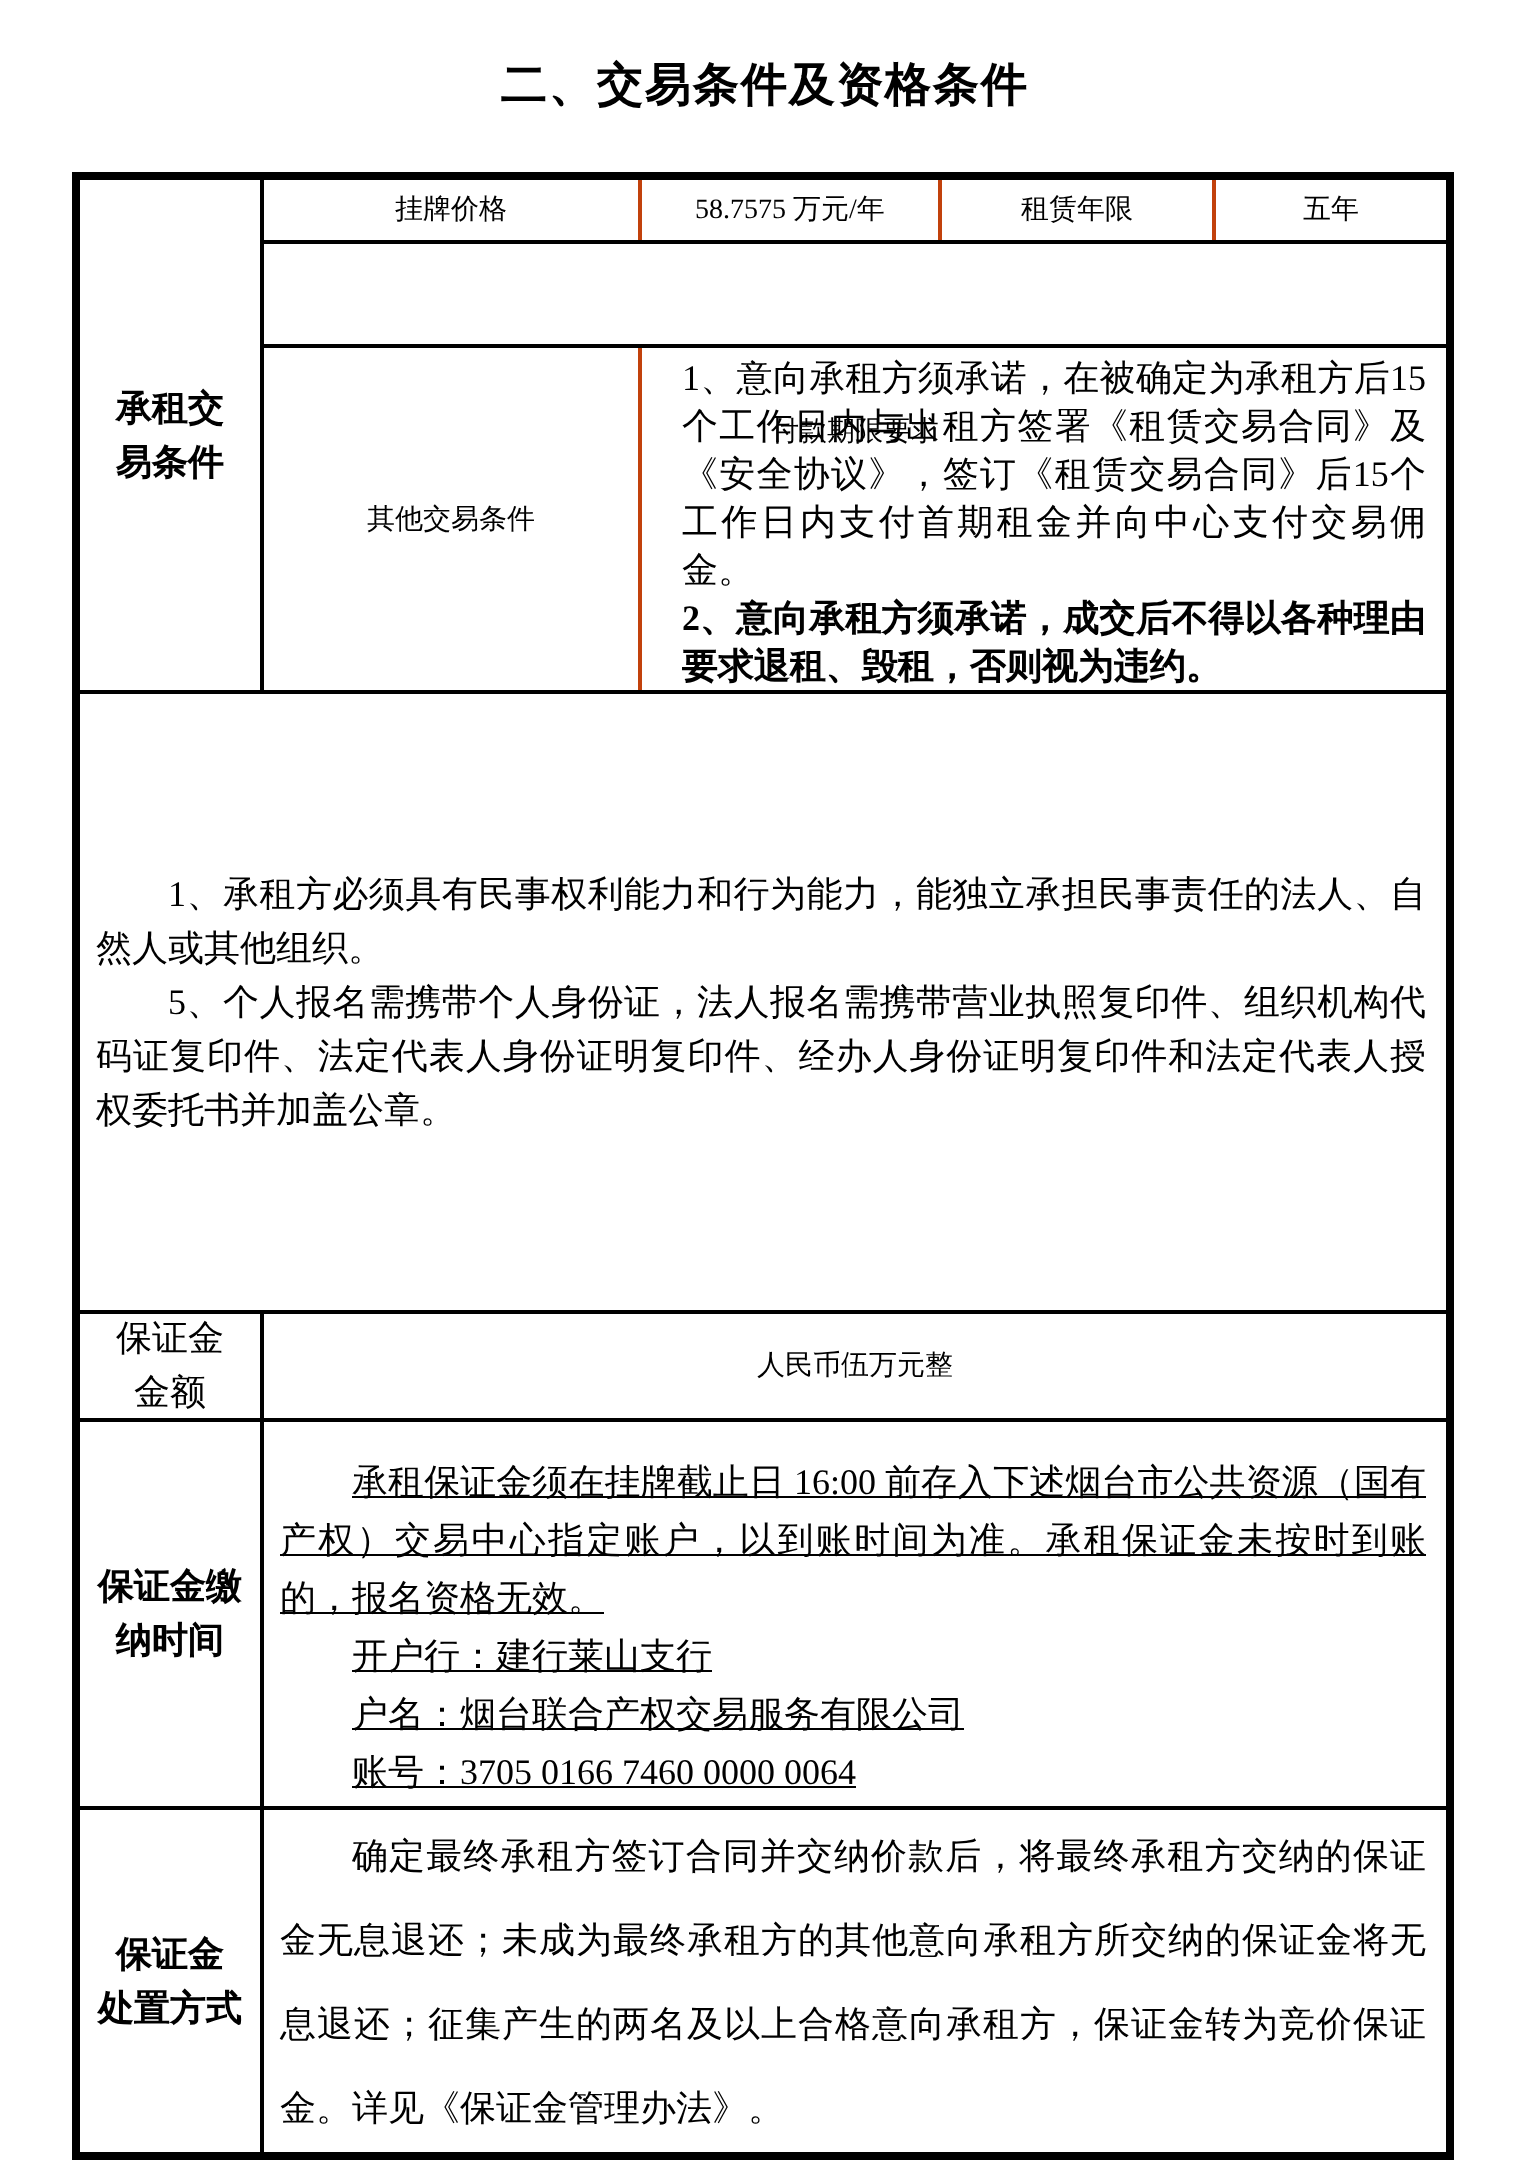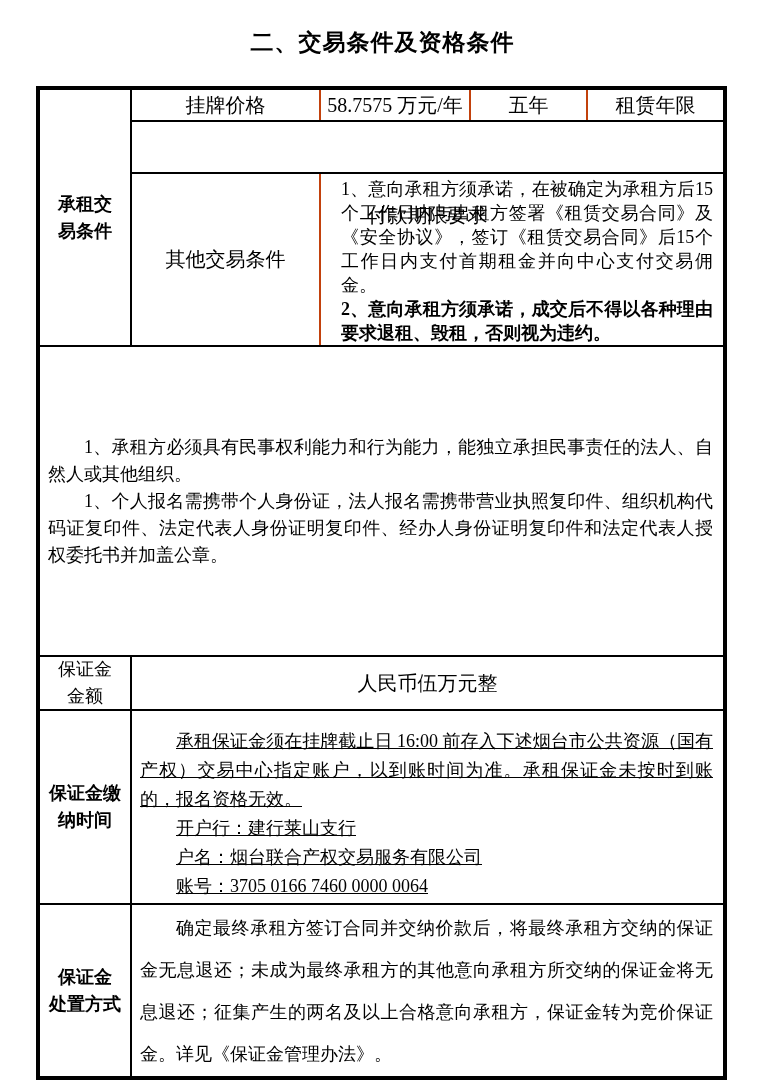--- a/index.html
+++ b/index.html
@@ -25,21 +25,21 @@
   .sec-a { height: 255px; }
   .sub-rows { flex: 1; display: flex; flex-direction: column; }
   .sub-row { display: flex; width: 100%; }
   .sub-row-border { border-top: 2px solid #000; }
   .sub-row-1 { height: 56px; }
   .sub-row-2 { height: 52px; flex-direction: column; }
   .sub-row-3 { flex: 1; }
   .sub-label { flex: 0 0 187px; display: flex; align-items: center;
     justify-content: center; text-align: center; font-size: 18px; }
   .cell { display: flex; align-items: center; justify-content: center;
-    text-align: center; font-size: 20px; overflow: hidden; }
+    text-align: center; font-size: 14px; overflow: hidden; }
   .vline { border-left: 2px solid #c2410c; }
   .c3 { flex: 0 0 150px; }
   .c4 { flex: 0 0 137px; }
   .c5 { flex: 1; }
   .c-span { flex: 1; }
 
   .other-content { flex: 1; font-size: 18px; line-height: 24px;
     padding: 3px 10px 0 20px; text-align: justify; overflow: hidden; }
   .bold-para { font-weight: bold; }
 
@@ -66,41 +66,41 @@
 
 <div class="doc-table">
 
   <div class="sec sec-a">
     <div class="label-cell">承租交
 易条件</div>
     <div class="sub-rows">
       <div class="sub-row sub-row-1">
         <div class="sub-label cell">挂牌价格</div>
         <div class="cell vline c3">58.7575 万元/年</div>
+        <div class="cell vline c4">租赁年限</div>
         <div class="cell vline c5">五年</div>
-        <div class="cell vline c4">租赁年限</div>
       </div>
       <div class="sub-row sub-row-2 sub-row-border">
         <div class="sub-label cell">付款期限要求</div>
         <div class="cell vline c-span">以合同签订日为准，按年度预付</div>
       </div>
       <div class="sub-row sub-row-3 sub-row-border">
         <div class="sub-label cell">其他交易条件</div>
         <div class="other-content vline">
           <div class="para">1、意向承租方须承诺，在被确定为承租方后15个工作日内与出租方签署《租赁交易合同》及《安全协议》，签订《租赁交易合同》后15个工作日内支付首期租金并向中心支付交易佣金。</div>
           <div class="para bold-para">2、意向承租方须承诺，成交后不得以各种理由要求退租、毁租，否则视为违约。</div>
         </div>
       </div>
     </div>
   </div>
 
   <div class="sec sec-b sec-border">
     <div class="content-col qual-content">
       <div class="indent">1、承租方必须具有民事权利能力和行为能力，能独立承担民事责任的法人、自然人或其他组织。</div>
-      <div class="indent">1、个人报名需携带个人身份证，法人报名需携带营业执照复印件、组织机构代码证复印件、法定代表人身份证明复印件、经办人身份证明复印件和法定代表人授权委托书并加盖公章。</div>
+      <div class="indent">5、个人报名需携带个人身份证，法人报名需携带营业执照复印件、组织机构代码证复印件、法定代表人身份证明复印件、经办人身份证明复印件和法定代表人授权委托书并加盖公章。</div>
     </div>
   </div>
 
   <div class="sec sec-c sec-border">
     <div class="label-cell label-normal">保证金
 金额</div>
     <div class="cell c-span">人民币伍万元整</div>
   </div>
 
   <div class="sec sec-d sec-border">

